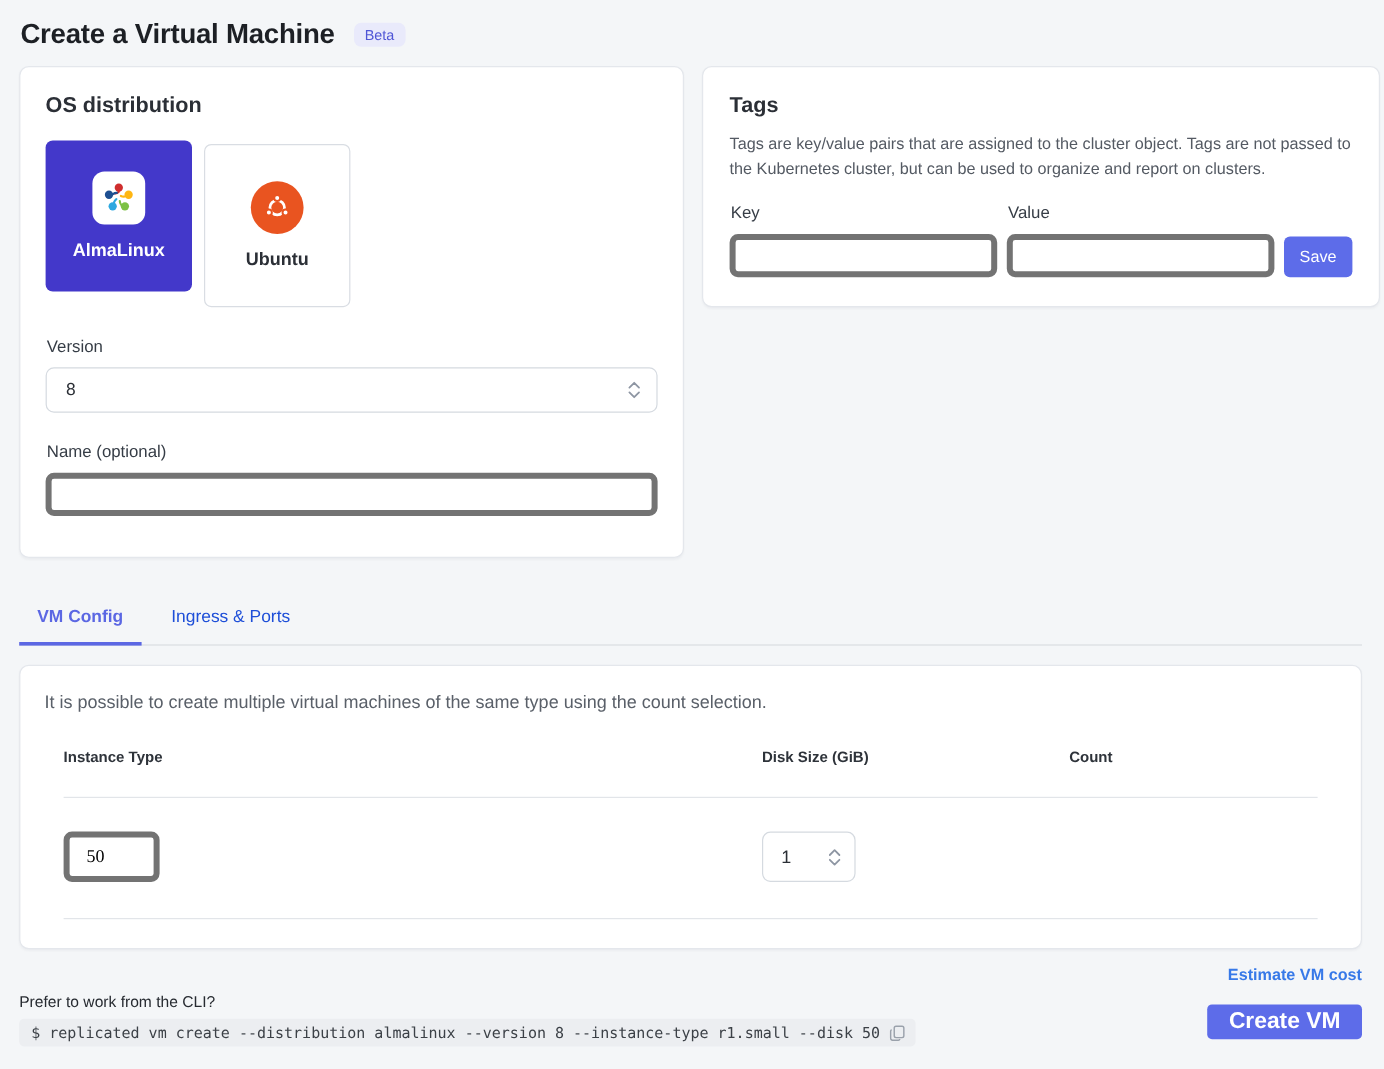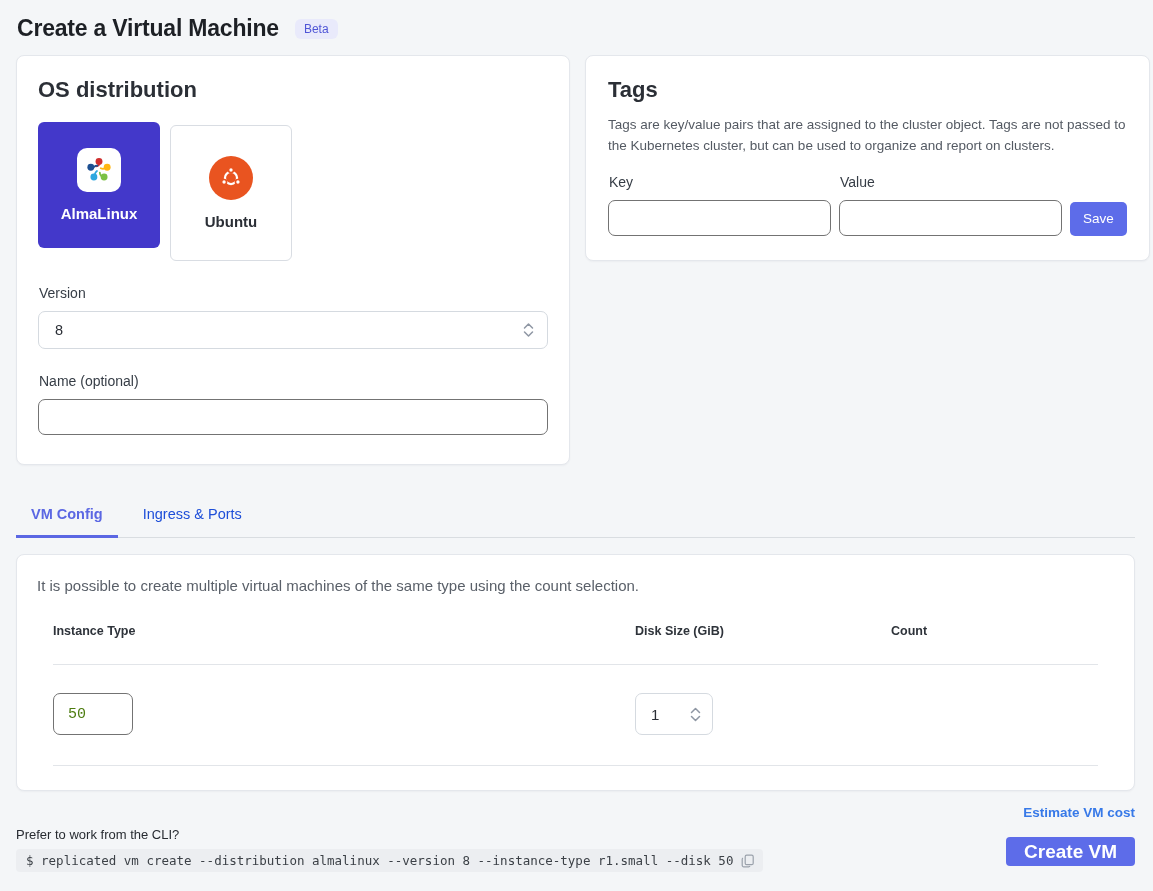--- a/index.html
+++ b/index.html
@@ -18,21 +18,21 @@
   .beta-badge {
     background: #e9eafb; color: #4f55d6; font-size: 12px; font-weight: 500;
     padding: 4px 9px; border-radius: 6px; line-height: 1;
   }
 
   
   .card {
     background: #fff; border: 1px solid #e4e7ec; border-radius: 8px;
     box-shadow: 0 1px 2px rgba(16,24,40,.04);
   }
-  .card-title { font-size: 22px; font-weight: 700; color: #2b2f36; }
+  .card-title { font-size: 18px; font-weight: 700; color: #2b2f36; }
 
   .top-grid { display: grid; grid-template-columns: 554px 1fr; gap: 15px; align-items: start; }
   .right-col { display: flex; gap: 13px; }
 
   
   .os-card { height: 410px; padding: 21px 21px; }
   .tiles { display: flex; gap: 10px; margin-top: 19px; align-items: flex-start; }
   .tile {
     width: 122px; height: 126px; border-radius: 6px; cursor: pointer;
     display: flex; flex-direction: column; align-items: center; justify-content: center; gap: 13px;
@@ -51,23 +51,23 @@
   }
   .field-label { font-size: 14px; color: #363d46; margin: 24px 0 10px 1px; }
   .select {
     position: relative; height: 38px; background: #fff;
     border: 1px solid #d5dae0; border-radius: 7px;
     display: flex; align-items: center; padding: 0 16px;
     font-size: 14.5px; color: #2b2f36; cursor: pointer;
   }
   .select .chev { position: absolute; right: 13px; top: 50%; transform: translateY(-50%); display: flex; }
   .text-input {
-    width: 100%; height: 36px; border: 1px solid #737373; border-radius: 7px;
-    padding: 0 12px; font-size: 14px; font-family: Liberation Mono, monospace;
-    color: #4d7c0f; background: #fff; outline: none;
+    width: 100%; height: 36px; border: 5px solid #737373; border-radius: 7px;
+    padding: 0 12px; font-size: 14px; font-family: Liberation Serif, serif;
+    color: #000000; background: #fff; outline: none;
   }
 
   
   .tags-card { padding: 21px 22px 24px; }
   .card-desc { font-size: 13.5px; color: #545a63; line-height: 1.55; margin-top: 12px; }
   .kv-row { display: flex; gap: 8px; margin-top: 17px; align-items: flex-end; }
   .kv-col { width: 223px; }
   .kv-col .field-label { margin-top: 0; }
   .save-btn {
     margin-left: auto; height: 34px; padding: 0 13px; border: none; border-radius: 5px;

